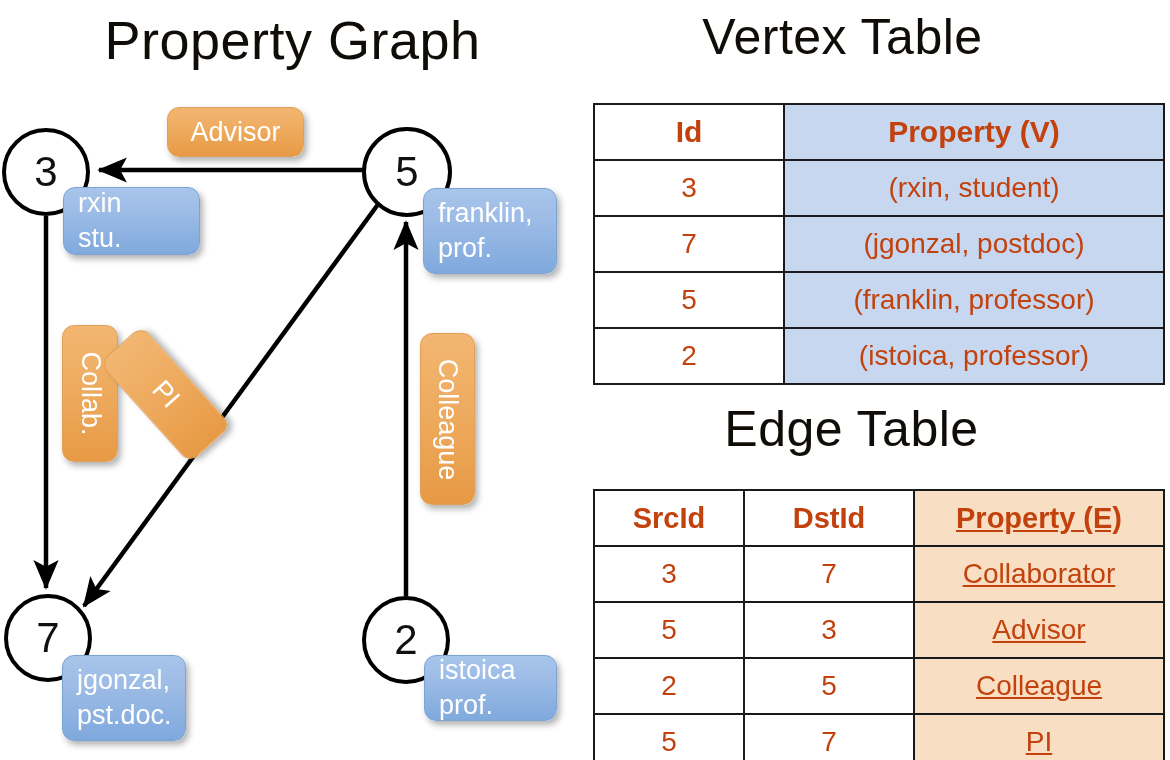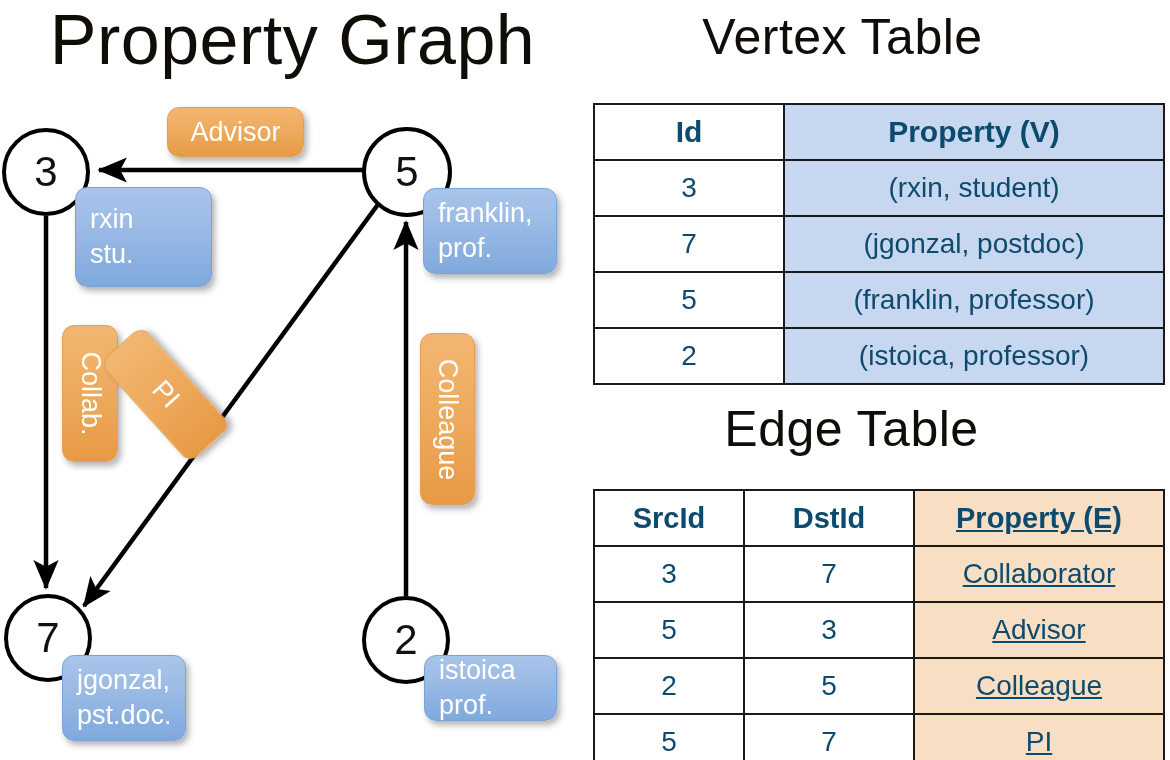--- a/index.html
+++ b/index.html
@@ -23,21 +23,21 @@
     font-family: "Liberation Sans", sans-serif;
     font-weight: 300;
     color: #100c08;
     letter-spacing: 0.5px;
     white-space: nowrap;
   }
   #title-property-graph {
     left: 0; top: 8px;
     width: 585px;
     text-align: center;
-    font-size: 70px;
+    font-size: 54px;
     line-height: 64px;
   }
   #title-vertex-table {
     left: 550px; top: 6px;
     width: 585px;
     text-align: center;
     font-size: 50px;
     line-height: 62px;
   }
   #title-edge-table {
@@ -114,21 +114,21 @@
   .data-table {
     position: absolute;
     border-collapse: collapse;
     table-layout: fixed;
     font-family: "Liberation Sans", sans-serif;
   }
   .data-table td, .data-table th {
     border: 2px solid #1a1a1a;
     text-align: center;
     font-weight: 300;
-    color: #0c4a6e;
+    color: #c2410c;
     padding: 0;
   }
   .data-table th {
     font-weight: bold;
   }
 
   #vertex-table {
     left: 593px; top: 103px;
     width: 570px;
   }
@@ -175,21 +175,21 @@
   </svg>
 
   <div class="graph-node" style="left:2px; top:128px; width:88px; height:88px;">3</div>
 
   <div class="graph-node" style="left:362px; top:127px; width:90px; height:90px;">5</div>
 
   <div class="graph-node" style="left:4px; top:594px; width:88px; height:88px;">7</div>
 
   <div class="graph-node" style="left:362px; top:596px; width:88px; height:88px;">2</div>
 
-  <div class="prop-box vertex" style="left:63px; top:187px; width:137px; height:100px;margin-left:12px;">
+  <div class="prop-box vertex" style="left:63px; top:187px; width:137px; height:68px;">
     <span>rxin</span>
     <span>stu.</span>
   </div>
 
   <div class="prop-box vertex" style="left:423px; top:188px; width:134px; height:86px;">
     <span>franklin,</span>
     <span>prof.</span>
   </div>
 
   <div class="prop-box vertex" style="left:62px; top:655px; width:124px; height:86px;">

